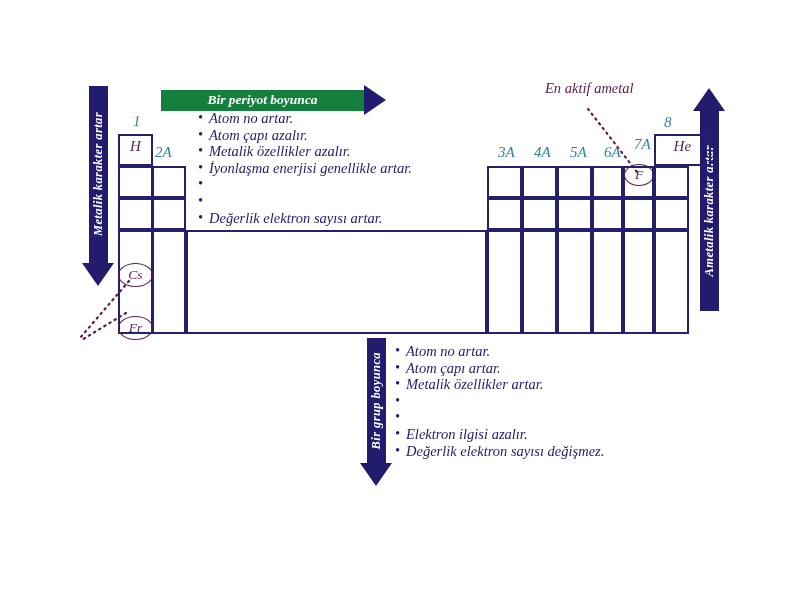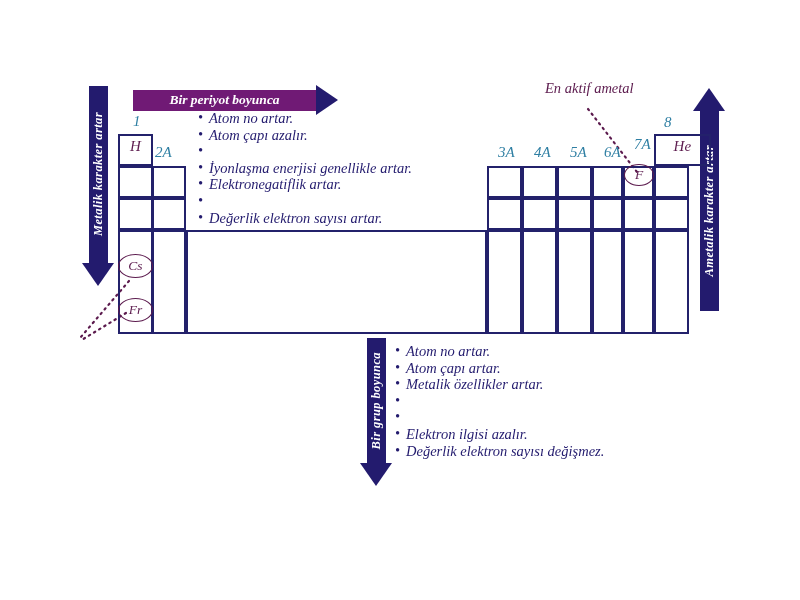--- a/index.html
+++ b/index.html
@@ -35,24 +35,25 @@
     white-space:nowrap;
   }
   .grp.period-num{color:#2f7fa3;}
 
   
   .arrow-h{
     position:absolute;
     display:flex;align-items:center;
   }
   .arrow-h .shaft{
-    background:#701a75;height:20px;display:flex;align-items:center;
+    background:#15803d;height:20px;display:flex;align-items:center;
     justify-content:center;color:#fff;font-weight:bold;font-style:italic;
-    font-size:13.5px;white-space:nowrap;padding:0 0;
+    font-size:13.5px;white-space:nowrap;padding:0 10px;
     font-family:"Liberation Serif", serif;
+    margin-left:28px;
   }
   .arrow-h .head{
     width:0;height:0;border-top:15px solid transparent;
     border-bottom:15px solid transparent;border-left:22px solid #231b6e;
   }
 
   .arrow-v{
     position:absolute;
     display:flex;flex-direction:column;align-items:center;
   }
@@ -200,49 +201,49 @@
   <div class="cell" style="left:623px;top:198px;width:31px;height:32px;"></div>
   <div class="cell" style="left:623px;top:230px;width:31px;height:104px;"></div>
 
   <div class="cell" style="left:654px;top:134px;width:57px;height:32px;">
     <span class="cell-label">He</span>
   </div>
   <div class="cell" style="left:654px;top:166px;width:35px;height:32px;"></div>
   <div class="cell" style="left:654px;top:198px;width:35px;height:32px;"></div>
   <div class="cell" style="left:654px;top:230px;width:35px;height:104px;"></div>
 
-  <div class="ellipse-mark" style="left:118px;top:254px;width:35px;height:24px;">
+  <div class="ellipse-mark" style="left:118px;top:263px;width:35px;height:24px;">
     <span>Cs</span>
   </div>
-  <div class="ellipse-mark" style="left:118px;top:298px;width:35px;height:24px;">
+  <div class="ellipse-mark" style="left:118px;top:316px;width:35px;height:24px;">
     <span>Fr</span>
   </div>
   <div class="ellipse-mark" style="left:624px;top:164px;width:30px;height:22px;">
     <span>F</span>
   </div>
 
   <div class="bullets" style="left:198px;top:110px;">
     <div>
         <span class="dot">•</span>
         <span>Atom no artar.</span>
       </div>
     <div>
         <span class="dot">•</span>
         <span>Atom çapı azalır.</span>
       </div>
     <div>
         <span class="dot">•</span>
+        <span>Metalik özellikler azalır.</span>
       </div>
     <div>
         <span class="dot">•</span>
         <span>İyonlaşma enerjisi genellikle artar.</span>
       </div>
     <div>
         <span class="dot">•</span>
-        <span>Elektronegatiflik artar.</span>
       </div>
     <div>
         <span class="dot">•</span>
       </div>
     <div>
         <span class="dot">•</span>
         <span>Değerlik elektron sayısı artar.</span>
       </div>
   </div>
 

